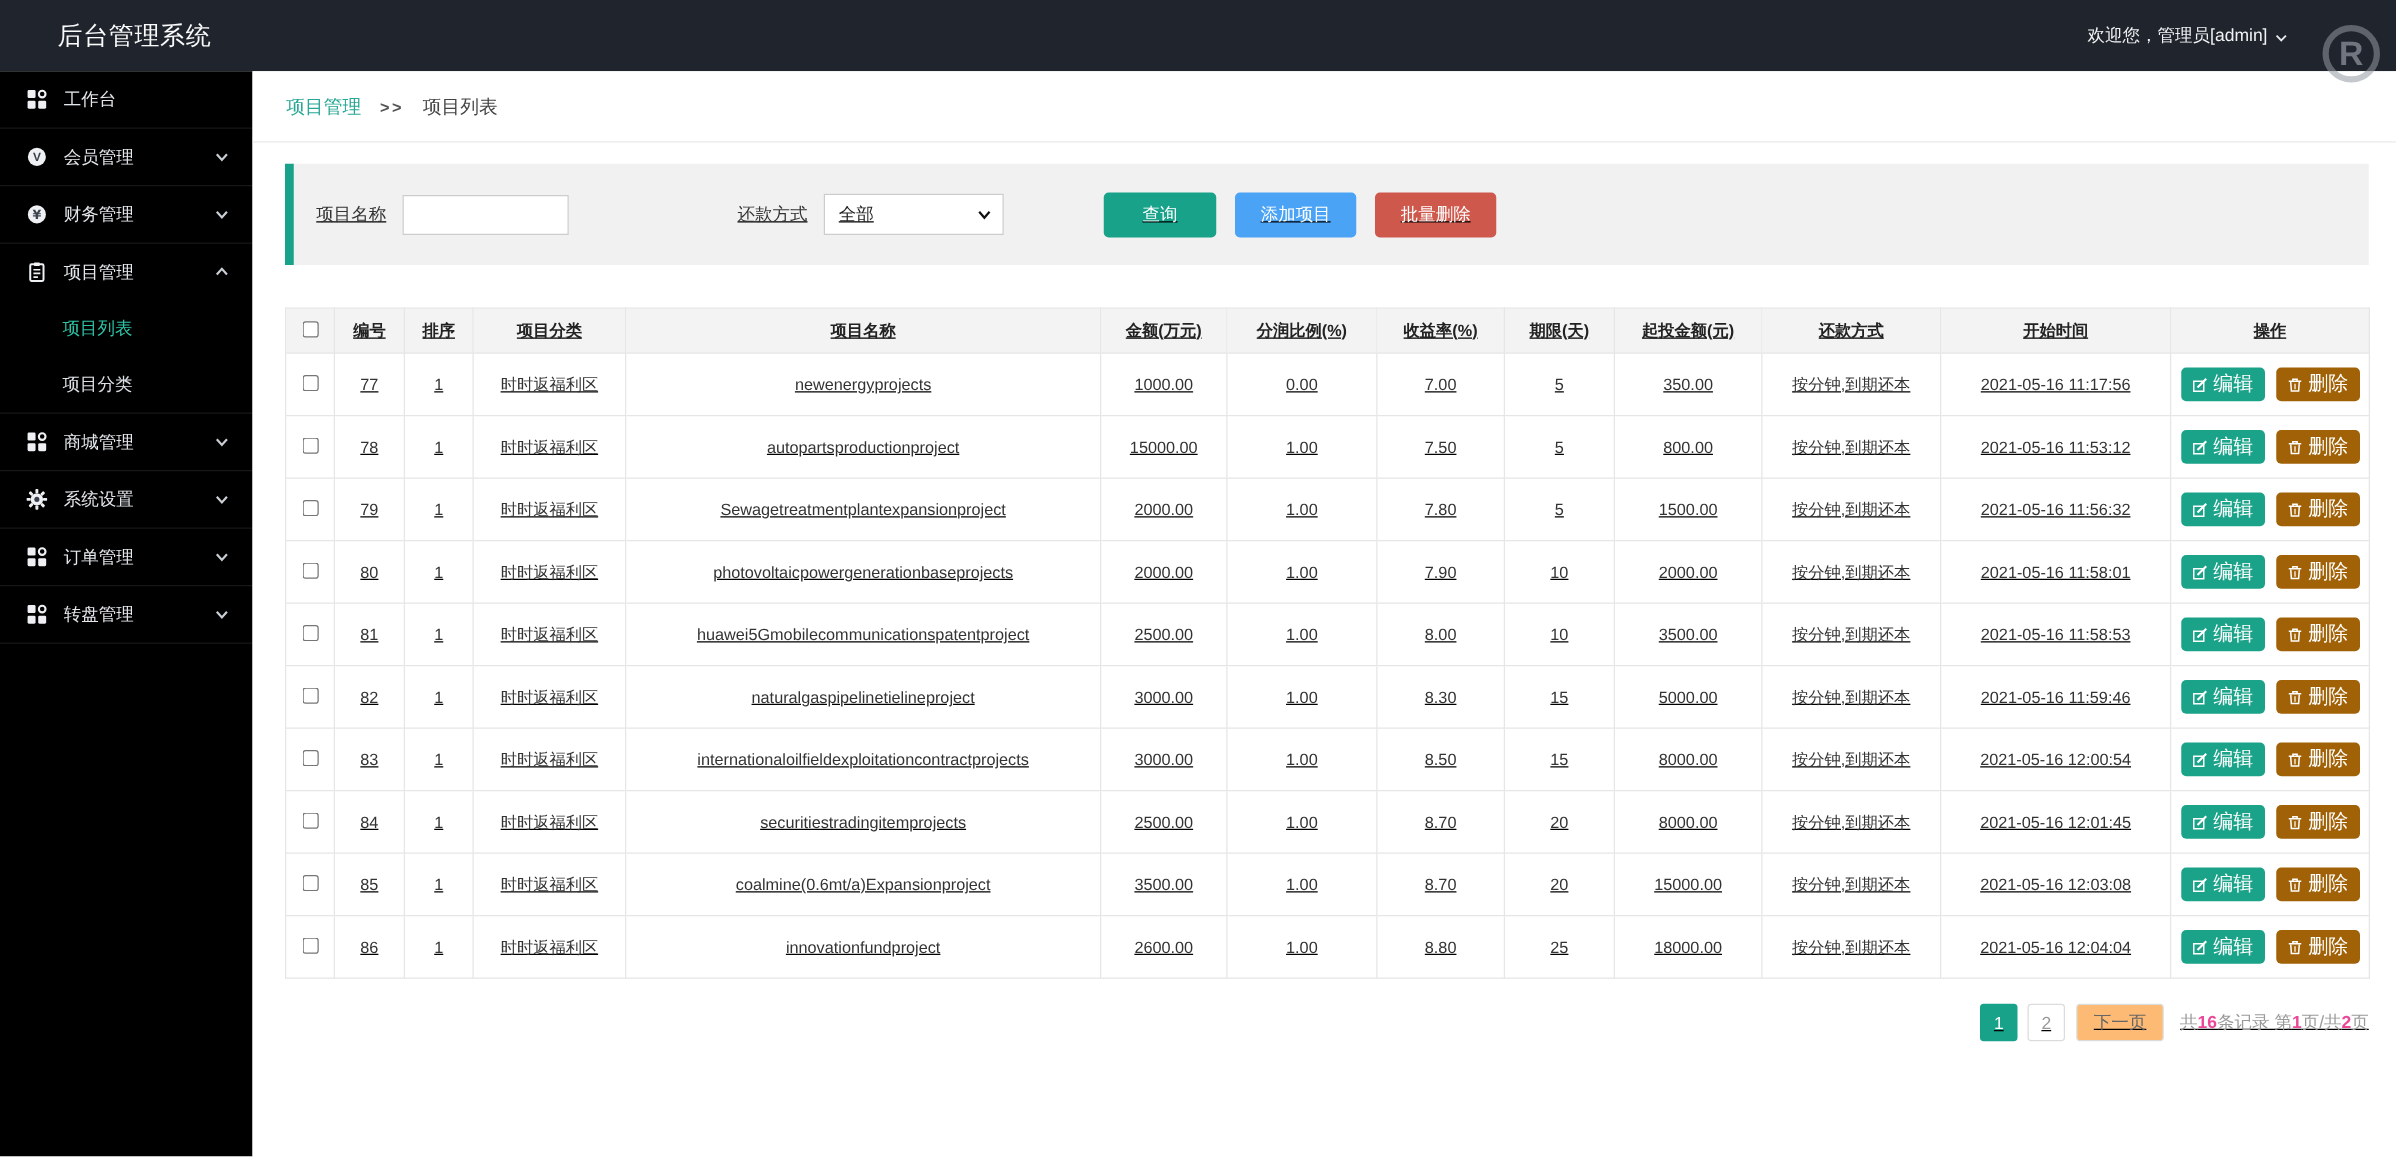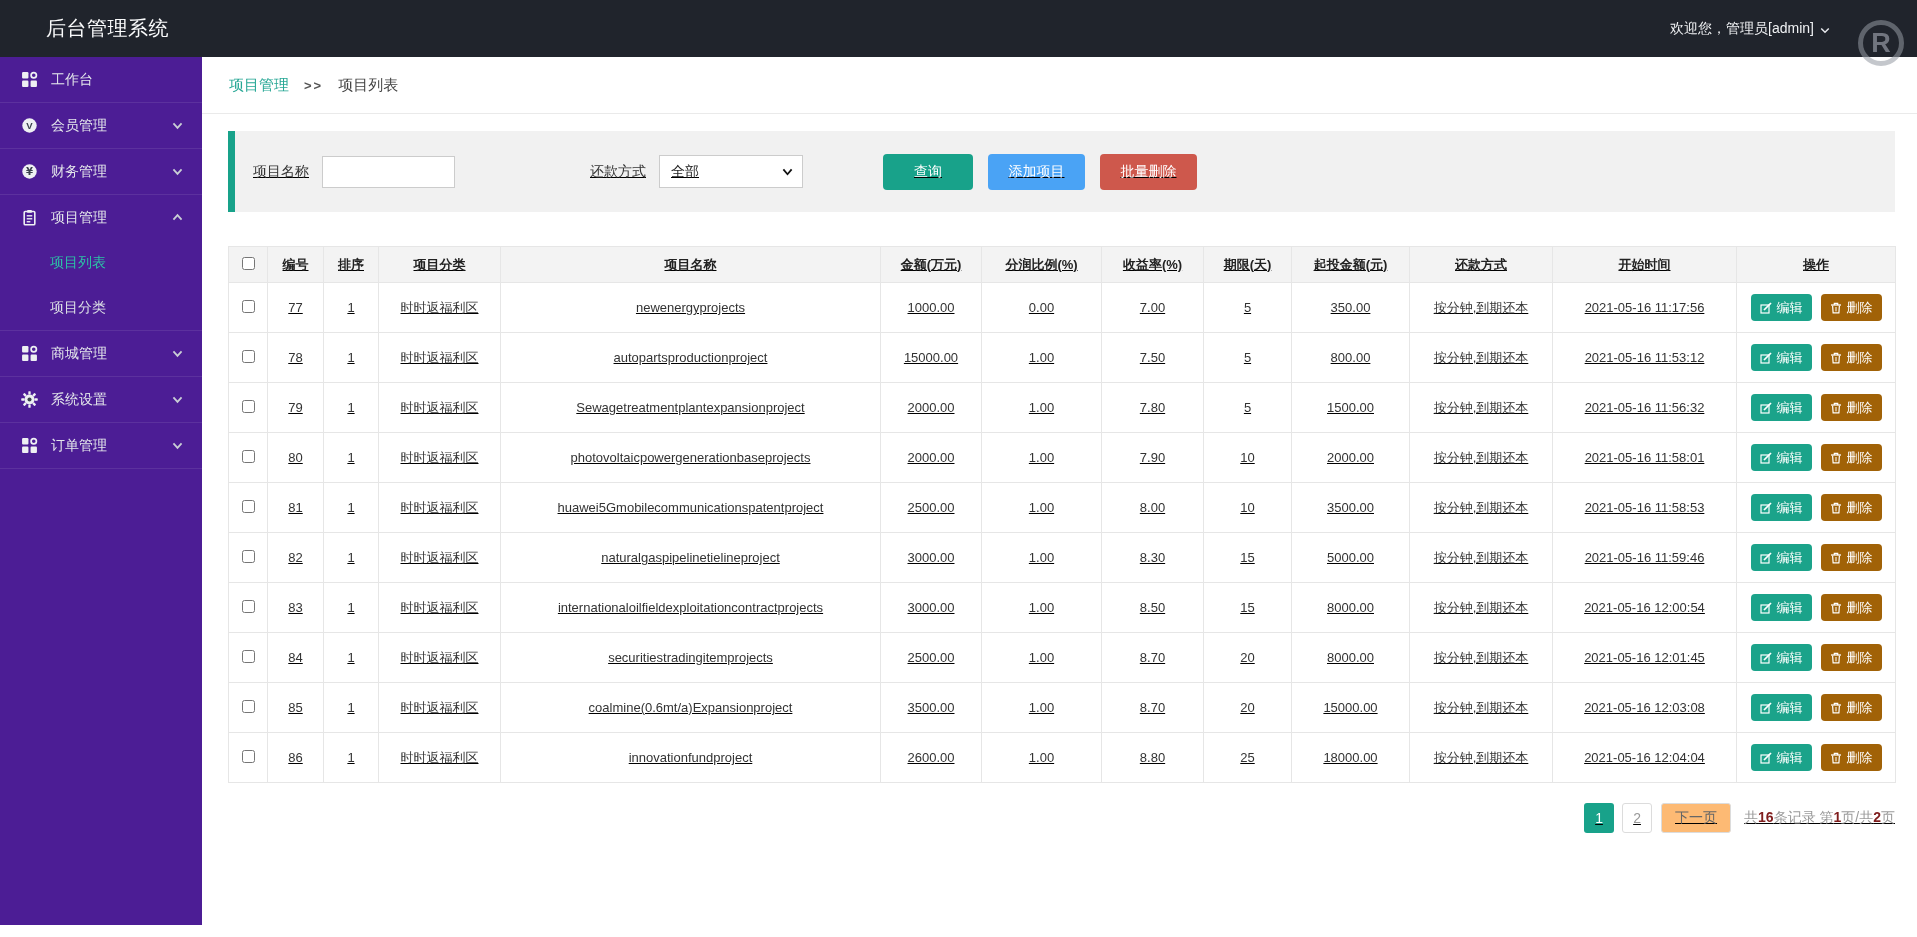--- a/index.html
+++ b/index.html
@@ -13,21 +13,21 @@
   .welcome { margin-left:auto; margin-right:86px; font-size:14px; color:#f0f2f4;
     display:flex; align-items:center; gap:5px; cursor:pointer; }
   .welcome .chev { display:inline-flex; margin-top:2px; }
   .corner-badge { position:absolute; top:20px; right:13px; width:46px; height:46px;
     border:5px solid rgba(148,153,162,.55); border-radius:50%;
     color:rgba(148,153,162,.7); font-size:27px; font-weight:bold;
     display:flex; align-items:center; justify-content:center; z-index:6; pointer-events:none; }
 
   
   .body-row { display:flex; height:868px; }
-  .sidebar { width:202px; background:#4c1d95; flex:none; }
+  .sidebar { width:202px; background:#000000; flex:none; }
   .main { flex:1; display:flex; flex-direction:column; background:#fff; overflow:hidden; }
 
   
   .nav-group { border-bottom:1px solid rgba(255,255,255,.09); }
   .nav-item { height:45px; display:flex; align-items:center; padding:0 18px 0 21px;
     color:#e4e7eb; font-size:14px; cursor:pointer; }
   .nav-icon { width:17px; height:17px; color:#eef0f3; display:inline-flex; flex:none; }
   .nav-icon svg { display:block; }
   .nav-label { margin-left:13px; white-space:nowrap; }
   .nav-chevron { margin-left:auto; color:#c9ced5; display:inline-flex; }
@@ -62,35 +62,35 @@
 
   
   .data-table { margin-top:34px; border-collapse:collapse; table-layout:fixed;
     width:1667px; font-size:13px; color:#333; }
   .data-table th, .data-table td { border:1px solid #e6e6e6; text-align:center;
     overflow:hidden; white-space:nowrap; }
   .data-table thead th { background:#f3f3f3; height:36px; font-weight:bold; font-size:13px; color:#222; }
   .data-table tbody td { height:50px; background:#fff; }
   .data-table input[type=checkbox] { width:13px; height:13px; cursor:pointer; }
   .op-btn { display:inline-flex; align-items:center; gap:5px; height:27px; padding:0 9px;
-    border:none; border-radius:4px; color:#fff; font-size:13px; cursor:pointer; font-family:inherit; }
+    border:none; border-radius:4px; color:#fff; font-size:16px; cursor:pointer; font-family:inherit; }
   .op-edit { background:#1ba38a; margin-right:9px; }
   .op-del  { background:#a16207; }
   .op-btn svg { display:block; }
 
   
   .pagination { width:1667px; margin-top:20px; display:flex; justify-content:flex-end;
     align-items:center; }
   .page-btn { min-width:30px; height:30px; display:inline-flex; align-items:center;
     justify-content:center; font-size:14px; border-radius:3px; cursor:pointer; }
   .page-active { background:#18a28a; color:#fff; }
   .page-num  { background:#fff; border:1px solid #dcdcdc; color:#999; margin-left:8px; }
   .page-next { background:#fdba74; border:1px solid #dcdcdc; color:#666; margin-left:9px; padding:0 13px; }
   .page-summary { color:#9a9a9a; font-size:14px; margin-left:13px; }
-  .page-summary b { color:#7f1d1d; }
+  .page-summary b { color:#ec4899; }
 </style>
 </head>
 <body>
 
 <div class="app">
 
   <header class="topbar">
     <div class="app-title">后台管理系统</div>
     <div class="welcome">
       <span>欢迎您，管理员[admin]</span>
@@ -249,20 +249,39 @@
       <span class="nav-label">订单管理</span>
       <span class="nav-chevron">
                 <svg width="13" height="13" viewBox="0 0 16 16">
                   <polyline points="3,5.5 8,11 13,5.5" fill="none" stroke="currentColor" stroke-width="2.2"></polyline>
                 </svg>
               </span>
     </div>
     <div class="nav-children"></div>
   </div>
 
+  <div class="nav-group">
+    <div class="nav-item">
+      <span class="nav-icon">
+                <svg width="17" height="17" viewBox="0 0 16 16" fill="currentColor">
+                  <rect x="1" y="1" width="6" height="6" rx="1"></rect>
+                  <rect x="1" y="9" width="6" height="6" rx="1"></rect>
+                  <rect x="9" y="9" width="6" height="6" rx="1"></rect>
+                  <circle cx="12" cy="4" r="2.5" fill="none" stroke="currentColor" stroke-width="1.6"></circle>
+                </svg>
+              </span>
+      <span class="nav-label">转盘管理</span>
+      <span class="nav-chevron">
+                <svg width="13" height="13" viewBox="0 0 16 16">
+                  <polyline points="3,5.5 8,11 13,5.5" fill="none" stroke="currentColor" stroke-width="2.2"></polyline>
+                </svg>
+              </span>
+    </div>
+    <div class="nav-children"></div>
+  </div>
 </nav>
     </aside>
 
     <main class="main">
       <div class="breadcrumb">
         <span class="crumb-link">项目管理</span>
         <span class="crumb-sep">&gt;&gt;</span>
         <span class="crumb-current">项目列表</span>
       </div>
 

